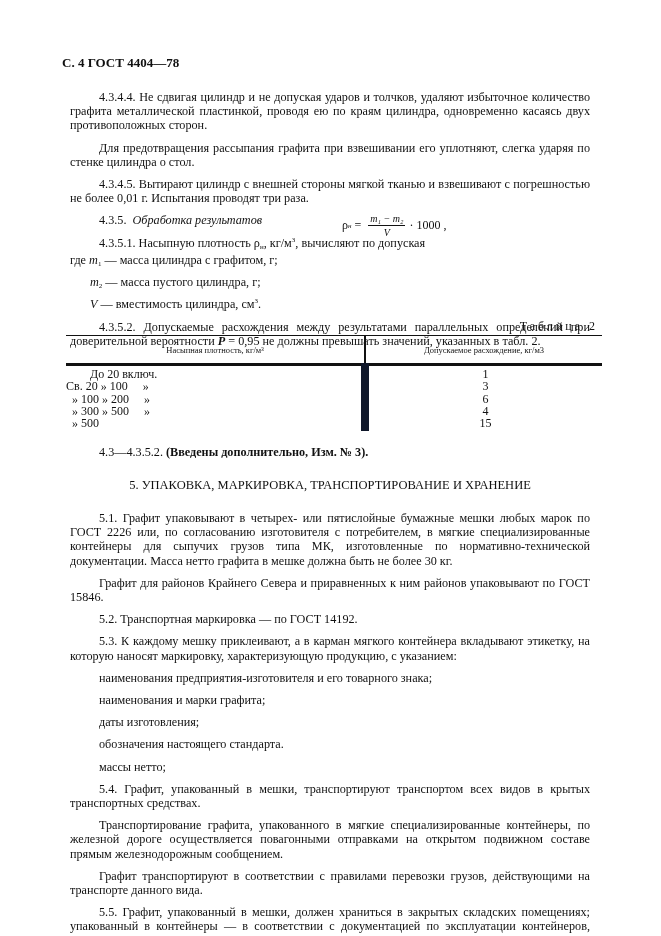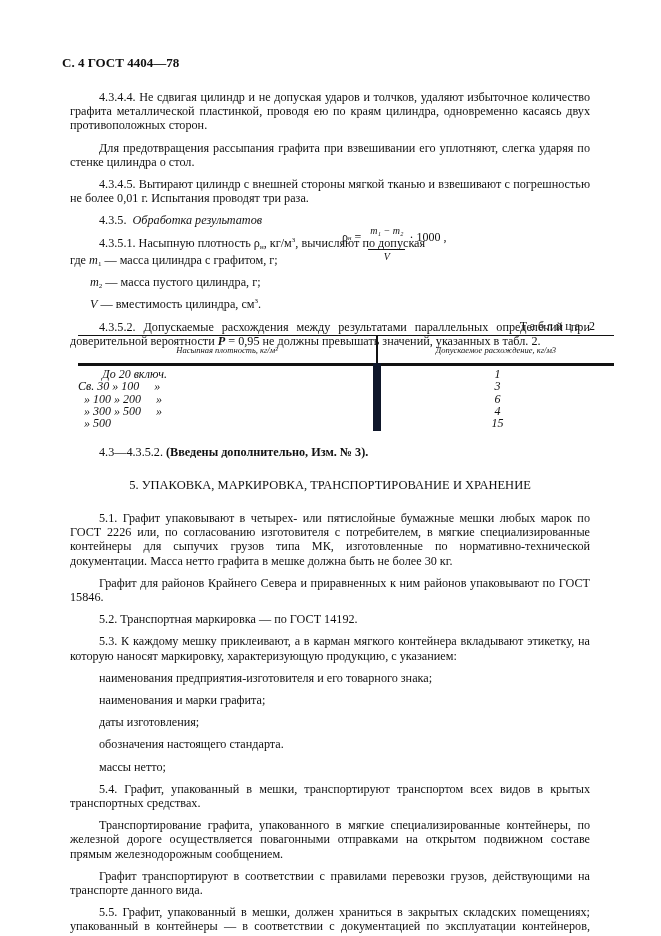--- a/index.html
+++ b/index.html
@@ -9,26 +9,26 @@
     color: #111111; font-size: 12.2px; line-height: 14.2px;
   }
   .page { position: absolute; left: 62px; top: 0; width: 536px; }
   .header { position: absolute; top: 56px; left: 0; font-weight: bold; font-size: 13px; }
   .p { text-align: justify; text-indent: 29px; margin: 8px; }
   .noind { text-indent: 0; }
   .ind { padding-left: 29px; text-indent: 0; }
   .block { position: absolute; left: 0; width: 536px; }
   .formula { position: absolute; left: 280px; top: 213px; display: flex; align-items: center; font-size: 12px; }
   .frac { display: inline-flex; flex-direction: column; align-items: center; margin: 0 4px; font-style: italic; font-size: 10px; line-height: 11px; }
-  .frac .num { border-bottom: 1.3px solid #111; padding: 0 2px 13px; margin-top: 12px; }
+  .frac .num { border-bottom: 1.3px solid #111; padding: 0 2px 1px; }
   .frac .den { padding-top: 1px; }
   .it { font-style: italic; }
   .b { font-weight: bold; }
   .tcap { position: absolute; right: 0; top: 319px; letter-spacing: 3px; font-size: 12px; }
-  table.t2 { position: absolute; left: 16px; top: 335px; width: 536px; border-collapse: collapse; font-size: 12px; line-height: 12.2px; font-style: italic; }
+  table.t2 { position: absolute; left: 4px; top: 335px; width: 536px; border-collapse: collapse; font-size: 12px; line-height: 12.2px; }
   table.t2 th { font-weight: normal; font-size: 8.5px; padding: 8px 0 7px; border-top: 1px solid #111; border-bottom: 3px solid #111; }
   table.t2 th.c1 { width: 298px; border-right: 2px solid #111; }
   table.t2 td.c1 { border-right: 8px solid #0f172a; text-align: left; padding: 0; }
   table.t2 td.c2 { text-align: center; padding: 0; }
   table.t2 tr.first td { padding-top: 2px; }
   .sec { position: absolute; top: 478px; left: 0; width: 536px; text-align: center; font-weight: normal; font-size: 12.5px; }
   sup { font-size: 7px; vertical-align: 5px; line-height: 0; }
   sub { font-size: 7px; vertical-align: -2px; line-height: 0; }
 </style>
 </head>
@@ -75,21 +75,21 @@
         <th class="c1">Насыпная плотность, кг/м³</th>
         <th class="c2">Допускаемое расхождение, кг/м3</th>
       </tr>
     </thead>
     <tbody>
       <tr class="first">
         <td class="c1" style="white-space:pre;">        До 20 включ.</td>
         <td class="c2">1</td>
       </tr>
       <tr>
-        <td class="c1" style="white-space:pre;">Св. 30 » 100     »</td>
+        <td class="c1" style="white-space:pre;">Св. 20 » 100     »</td>
         <td class="c2">3</td>
       </tr>
       <tr>
         <td class="c1" style="white-space:pre;">  » 100 » 200     »</td>
         <td class="c2">6</td>
       </tr>
       <tr>
         <td class="c1" style="white-space:pre;">  » 300 » 500     »</td>
         <td class="c2">4</td>
       </tr>

